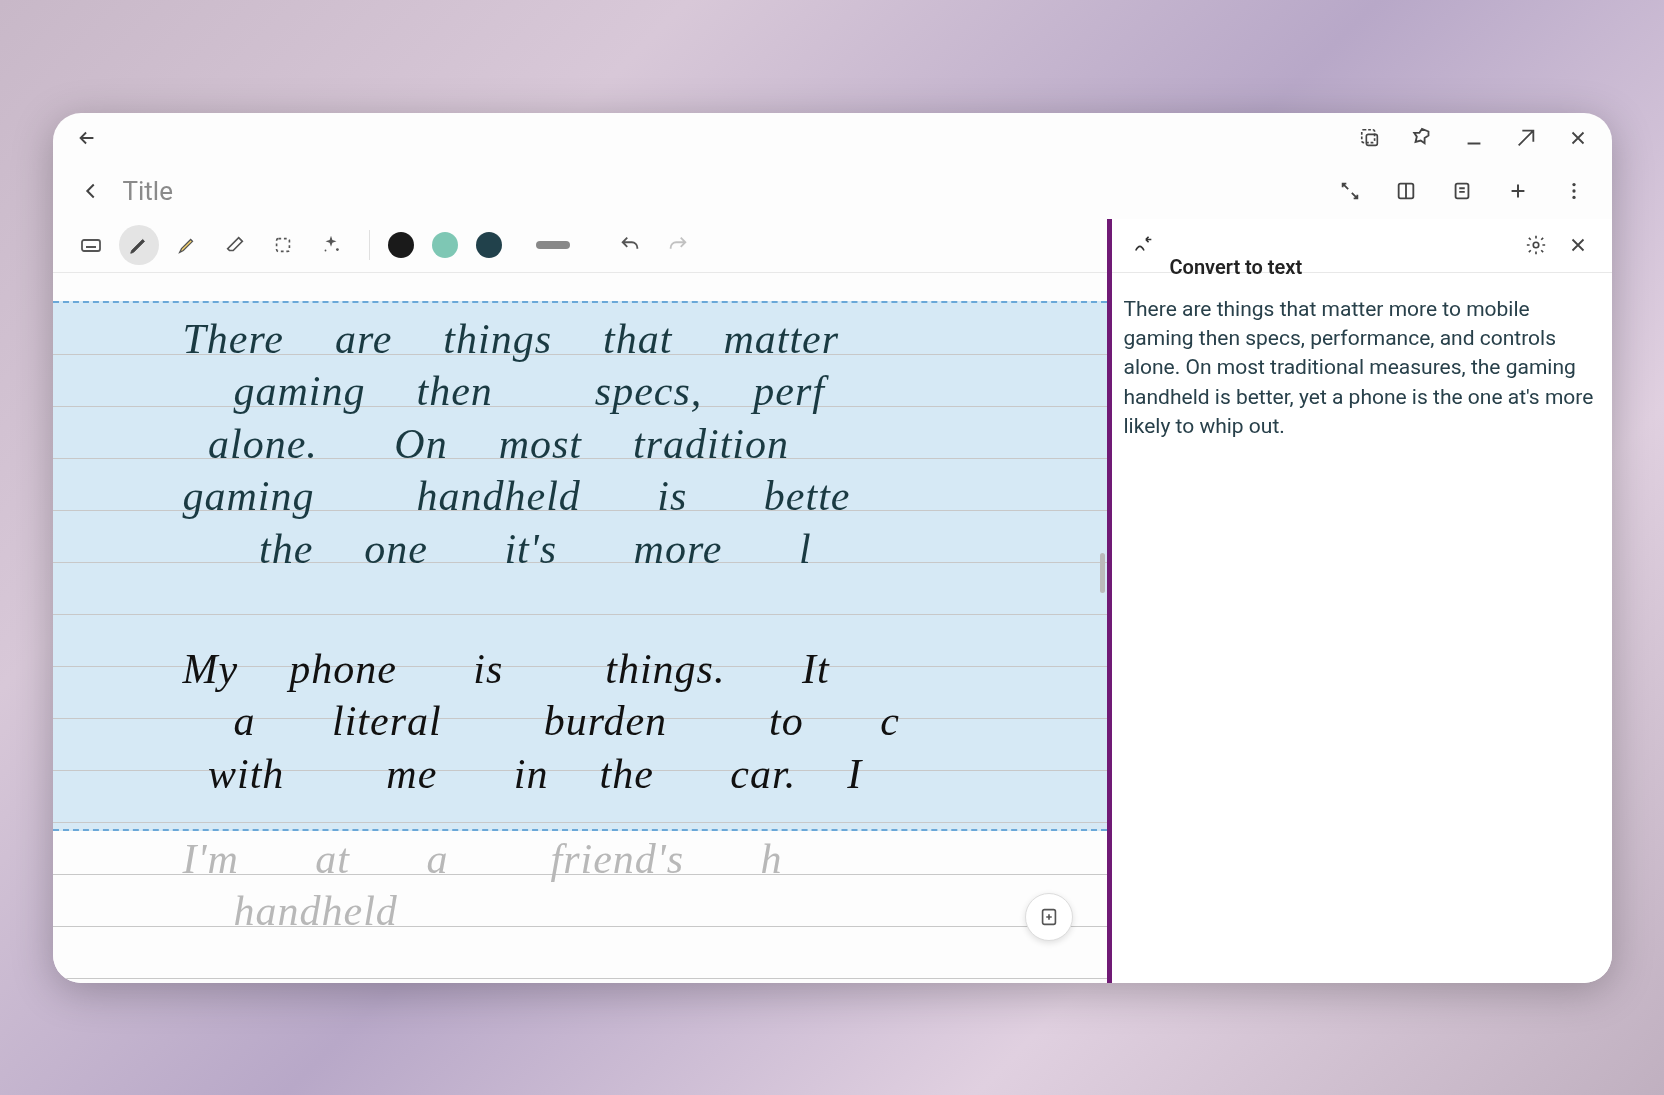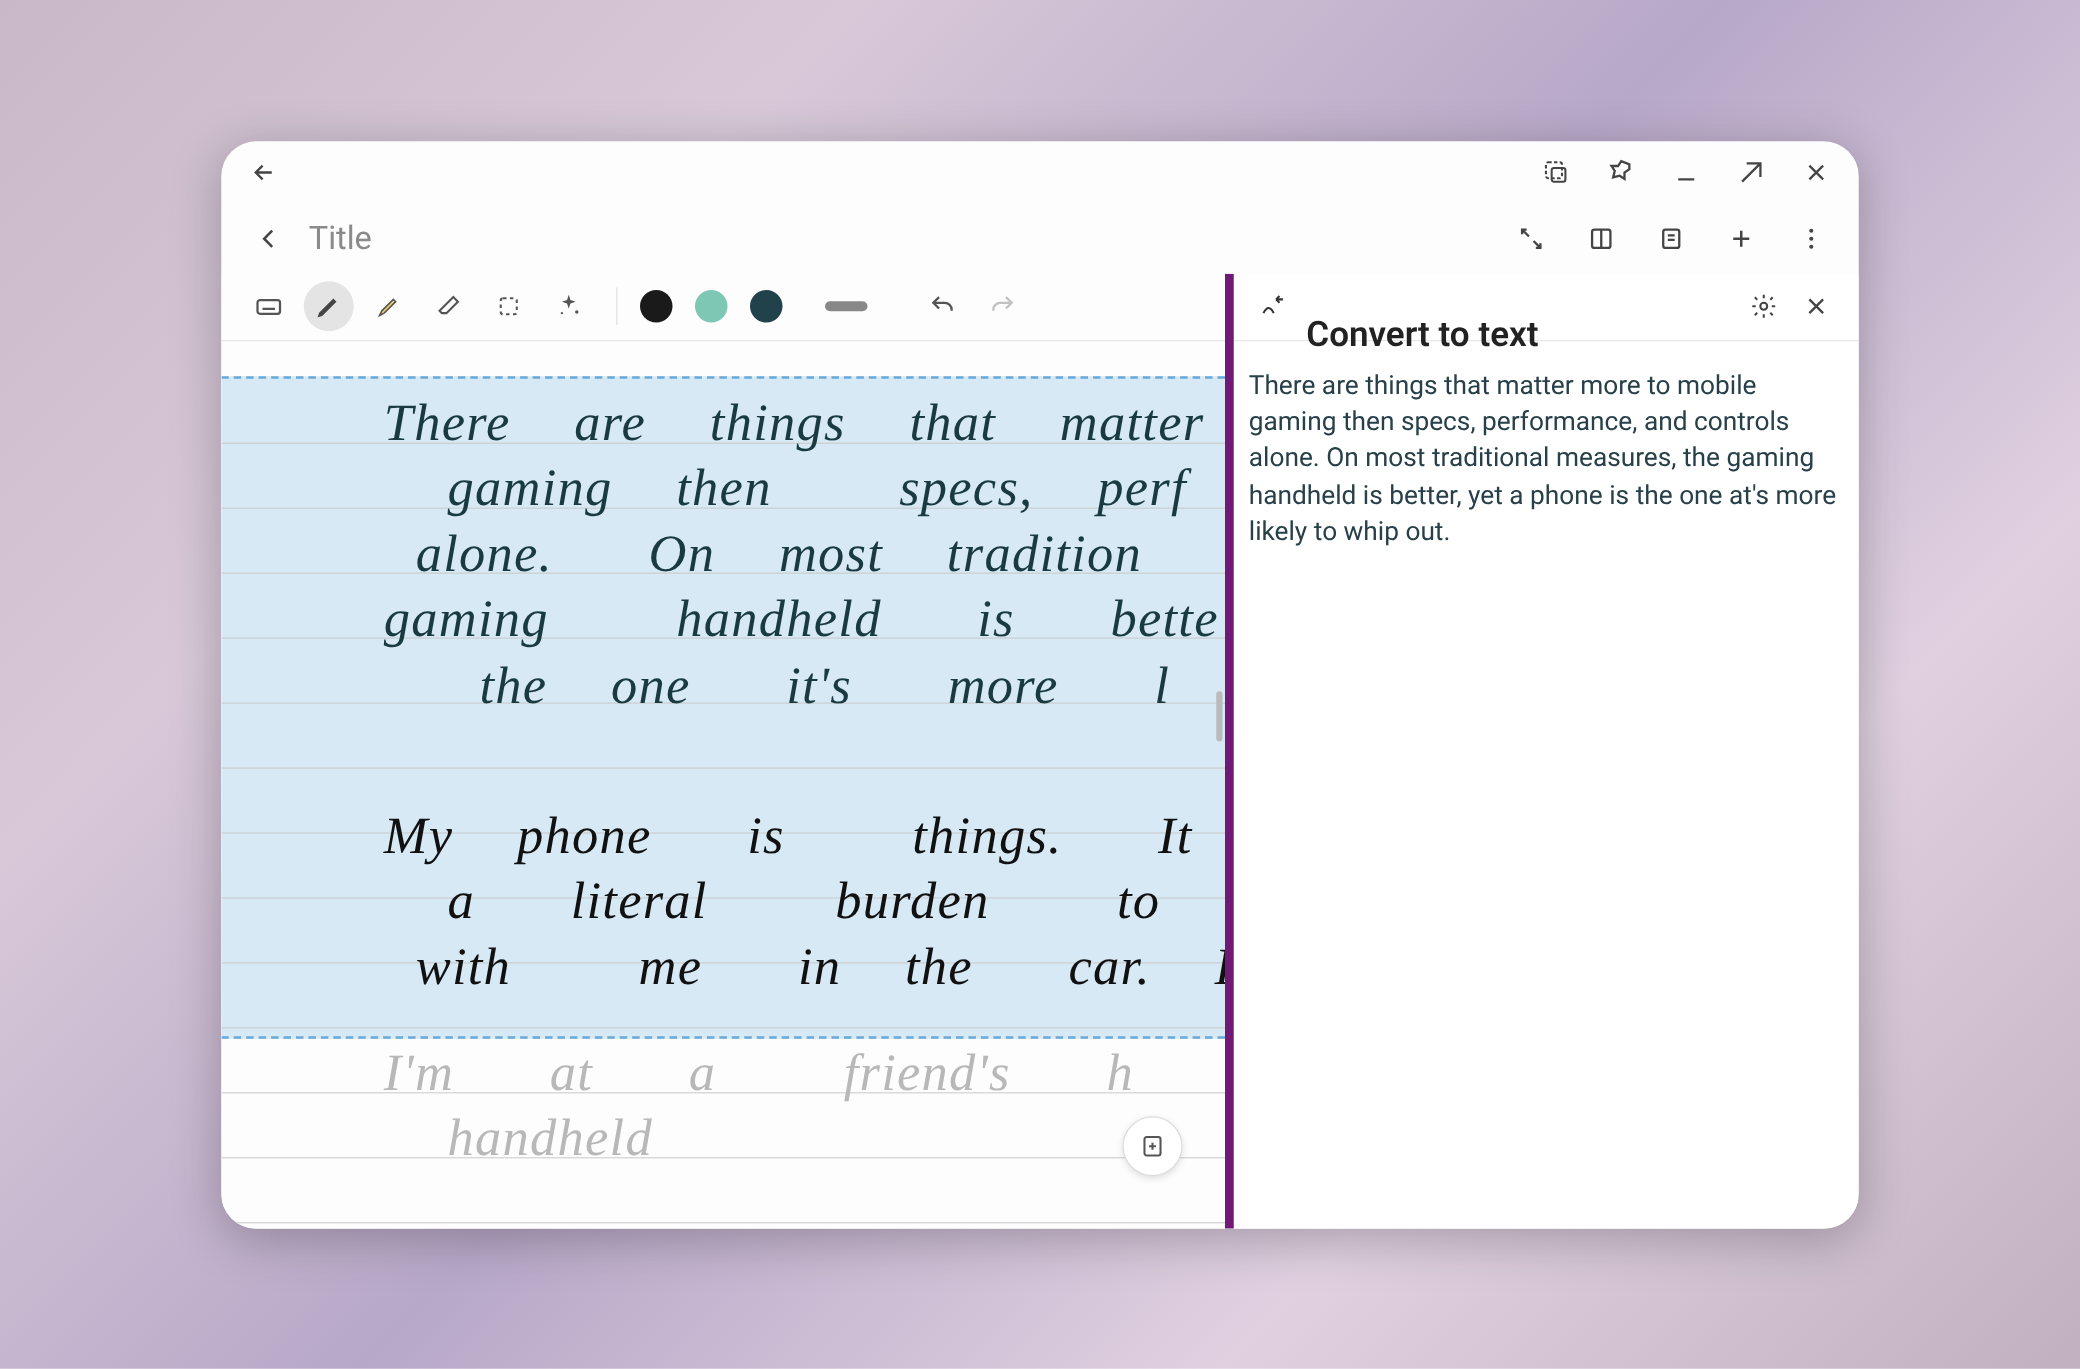--- a/index.html
+++ b/index.html
@@ -6,21 +6,21 @@
   html, body { width: 100%; height: 100%; }
   body {
     font-family: -apple-system, BlinkMacSystemFont, "Segoe UI", Roboto, sans-serif;
     background: linear-gradient(135deg, #c8b8c8 0%, #d8c8d8 25%, #b8a8c8 50%, #e0d0e0 75%, #c0b0c0 100%);
     display: flex;
     align-items: center;
     justify-content: center;
     overflow: hidden;
   }
   .window {
-    width: 1310px;
+    width: 1559px;
     height: 870px;
     background: #fdfdfd;
     border-radius: 28px;
     box-shadow: 0 8px 40px rgba(0,0,0,0.25);
     display: flex;
     flex-direction: column;
     overflow: hidden;
   }
   .win-titlebar {
     height: 50px;
@@ -86,21 +86,21 @@
     cursor: pointer;
   }
   .body-split {
     flex: 1;
     display: flex;
     overflow: hidden;
   }
   .canvas-pane {
     flex: 1;
     position: relative;
-    border-right: 7px solid #701a75;
+    border-right: 5px solid #701a75;
     overflow: hidden;
   }
   .canvas-paper {
     position: absolute;
     left: 0; right: 0; top: 0; bottom: 0;
     background: #fdfdfd;
     overflow: hidden;
   }
   .selection-bg {
     position: absolute;
@@ -146,21 +146,21 @@
     display: flex; align-items: center; justify-content: center;
     cursor: pointer;
   }
   .side-panel {
     width: 500px;
     display: flex;
     flex-direction: column;
     background: #fff;
   }
   .side-title {
-    font-size: 28px; font-weight: 600; color: #222;
+    font-size: 20px; font-weight: 600; color: #222;
     flex: 1;
     margin-top: 44px;
   }
   .side-body {
     flex: 1;
     padding: 22px 12px;
     font-size: 21px;
     line-height: 1.4;
     color: #28404a;
   }

